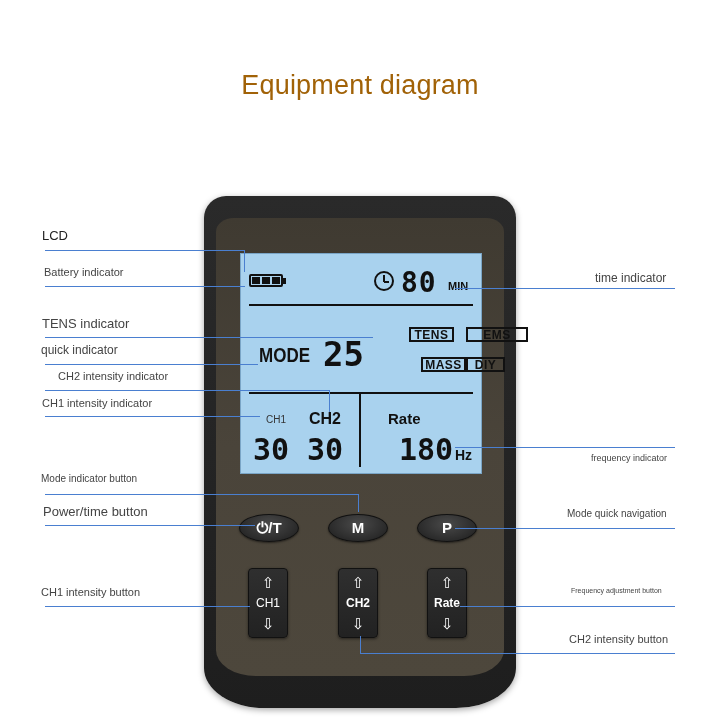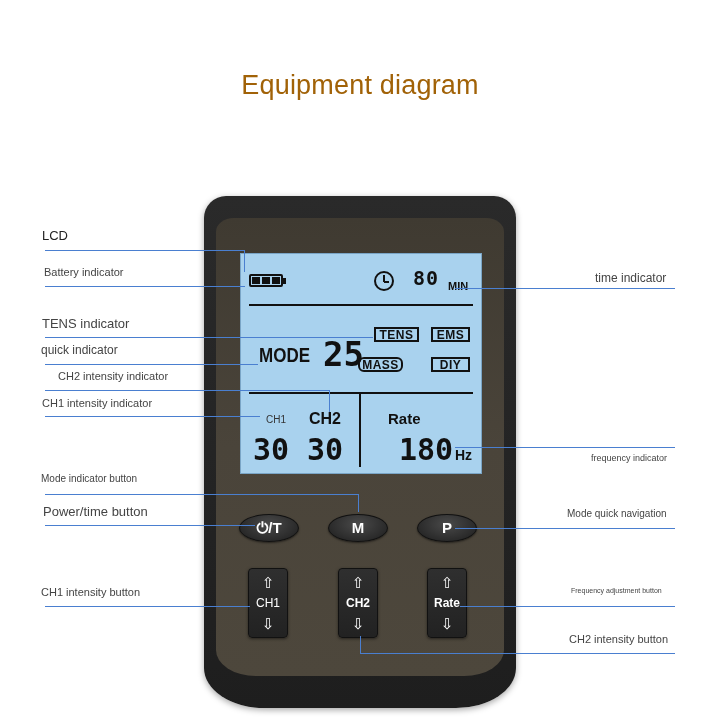--- a/index.html
+++ b/index.html
@@ -36,21 +36,21 @@
   .battery::after { content: ""; position: absolute; right: -5px; top: 2px; width: 3px; height: 6px; background: #111; }
   .battery span { flex: 1; background: #111; }
   .clock {
     position: absolute; left: 133px; top: 17px; width: 20px; height: 20px; border: 2px solid #111;
     border-radius: 50%; box-sizing: border-box;
   }
   .clock::before { content: ""; position: absolute; left: 7px; top: 2px; width: 2px; height: 7px; background: #111; }
   .clock::after { content: ""; position: absolute; left: 8px; top: 8px; width: 5px; height: 2px; background: #111; }
   .mode-box {
     position: absolute; border: 2px solid #111; font-weight: bold; font-size: 12px; color: #111;
-    text-align: center; line-height: 13px; height: 15px; box-sizing: border-box; letter-spacing: 0.5px;
+    text-align: center; line-height: 13px; height: 15px; box-sizing: border-box; letter-spacing: 0.5px; margin-left: 35px;
   }
   
   .oval-btn {
     position: absolute; width: 58px; height: 26px; border-radius: 50%;
     background: radial-gradient(ellipse at 50% 35%, #4a4a4a 0%, #2a2a2a 70%, #1a1a1a 100%);
     border: 1px solid #111; color: #fff; font-weight: bold; font-size: 15px; text-align: center; line-height: 26px;
     box-shadow: 0 1px 2px rgba(0,0,0,0.5);
   }
   .key-btn {
     position: absolute; width: 40px; height: 70px; border-radius: 4px;
@@ -72,30 +72,30 @@
 <div class="device">
   <div class="device-face"></div>
 
   <div class="lcd">
     <div class="battery">
         <span></span>
         <span></span>
         <span></span>
       </div>
     <div class="clock"></div>
-    <div class="seg" style="left:172px; top:12px; font-size:20px; letter-spacing:1px;text-align:right;">80</div>
+    <div class="seg" style="left:160px; top:12px; font-size:28px; letter-spacing:1px;text-align:right;">80</div>
     <div class="seg" style="left:207px; top:26px; font-size:11px; font-family:'Liberation Sans',sans-serif;">MIN</div>
     <div class="lcd-hr" style="left:8px; top:50px; width:224px;"></div>
 
     <div class="seg" style="left:18px; top:90px; font-size:20px; font-family:'Liberation Sans',sans-serif; transform:scaleX(0.85); transform-origin:left;">MODE</div>
     <div class="seg" style="left:82px; top:80px; font-size:34px;">25</div>
 
     <div class="mode-box" style="left:133px; top:73px; width:45px;">TENS</div>
-    <div class="mode-box" style="left:190px; top:73px; width:39px;">EMS</div>
-    <div class="mode-box" style="left:117px; top:103px; width:45px;border-radius:6px;">MASS</div>
+    <div class="mode-box" style="left:190px; top:73px; width:62px;">EMS</div>
+    <div class="mode-box" style="left:145px; top:103px; width:45px;">MASS</div>
     <div class="mode-box" style="left:190px; top:103px; width:39px;">DIY</div>
 
     <div class="lcd-hr" style="left:8px; top:138px; width:224px;"></div>
     <div class="lcd-hr" style="left:118px; top:138px; width:2px; height:75px;"></div>
 
     <div class="seg" style="left:25px; top:160px; font-size:10px; font-weight:normal; color:#333; font-family:'Liberation Sans',sans-serif;">CH1</div>
     <div class="seg" style="left:68px; top:156px; font-size:16px; font-family:'Liberation Sans',sans-serif;">CH2</div>
     <div class="seg" style="left:12px; top:178px; font-size:30px;">30</div>
     <div class="seg" style="left:66px; top:178px; font-size:30px;">30</div>
 

